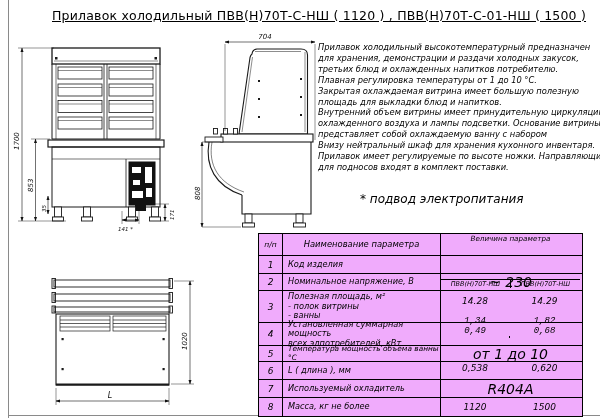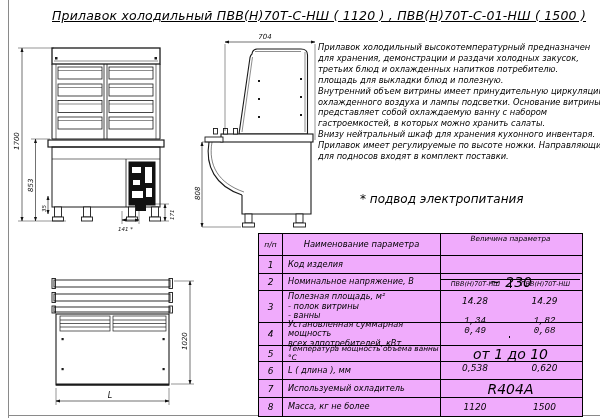--- a/index.html
+++ b/index.html
@@ -2,21 +2,21 @@
 <html><head>
 <meta charset="utf-8">
 <style>
   html,body{margin:0;padding:0;background:#fff;}
   body{width:600px;height:418px;position:relative;overflow:hidden;
        font-family:"DejaVu Sans",sans-serif;color:#000;}
   .frame-left{position:absolute;left:8px;top:0;height:418px;width:0;border-left:1px solid #8a8a8a;}
   .frame-bottom{position:absolute;left:8px;top:415px;width:592px;height:0;border-top:1px solid #8a8a8a;}
 
   .title{position:absolute;left:52px;top:8px;width:466px;text-align:center;
-         font-style:italic;font-size:12.5px;letter-spacing:.2px;
+         font-size:12.5px;letter-spacing:.2px;
          text-decoration:underline;white-space:nowrap;}
 
   .desc{position:absolute;left:318px;top:42px;width:280px;
         font-style:italic;font-size:8.3px;line-height:10.9px;}
   .desc span{display:block;white-space:nowrap;}
   .power-note{position:absolute;left:360px;top:192px;font-style:italic;font-size:12px;}
 
   svg{position:absolute;overflow:visible;}
   svg text{font-family:"DejaVu Sans",sans-serif;font-style:italic;fill:#111;}
 
@@ -48,25 +48,26 @@
 
 <div class="frame-left"></div>
 <div class="frame-bottom"></div>
 
 <div class="title">Прилавок холодильный ПВВ(Н)70Т-С-НШ  ( 1120 ) , ПВВ(Н)70Т-С-01-НШ  ( 1500 )</div>
 
 <div class="desc">
   <span>Прилавок холодильный высокотемпературный предназначен</span>
   <span>для хранения, демонстрации и раздачи холодных закусок,</span>
   <span>третьих блюд и охлажденных напитков потребителю.</span>
-  <span>площадь для выкладки блюд и полезную.</span>
+  <span>Плавная регулировка температуры от 1 до 10 °С.</span>
+  <span>Закрытая охлаждаемая витрина имеет большую полезную</span>
+  <span>площадь для выкладки блюд и напитков.</span>
   <span>Внутренний объем витрины имеет принудительную циркуляцию</span>
   <span>охлажденного воздуха и лампы подсветки. Основание витрины</span>
   <span>представляет собой охлаждаемую ванну с набором</span>
-  <span>гастроемкостей, в которых можно хранить салаты.</span>
   <span>Внизу нейтральный шкаф для хранения кухонного инвентаря.</span>
   <span>Прилавок имеет регулируемые по высоте ножки. Направляющие</span>
   <span>для подносов входят в комплект поставки.</span>
 </div>
 
 <div class="power-note">* подвод электропитания</div>
 
 <svg style="left:8px;top:28px;" width="192" height="212" viewBox="0 0 192 212">
   <defs>
     <marker id="arF" viewBox="0 0 10 10" refX="9" refY="5" markerWidth="8" markerHeight="8" orient="auto-start-reverse">

